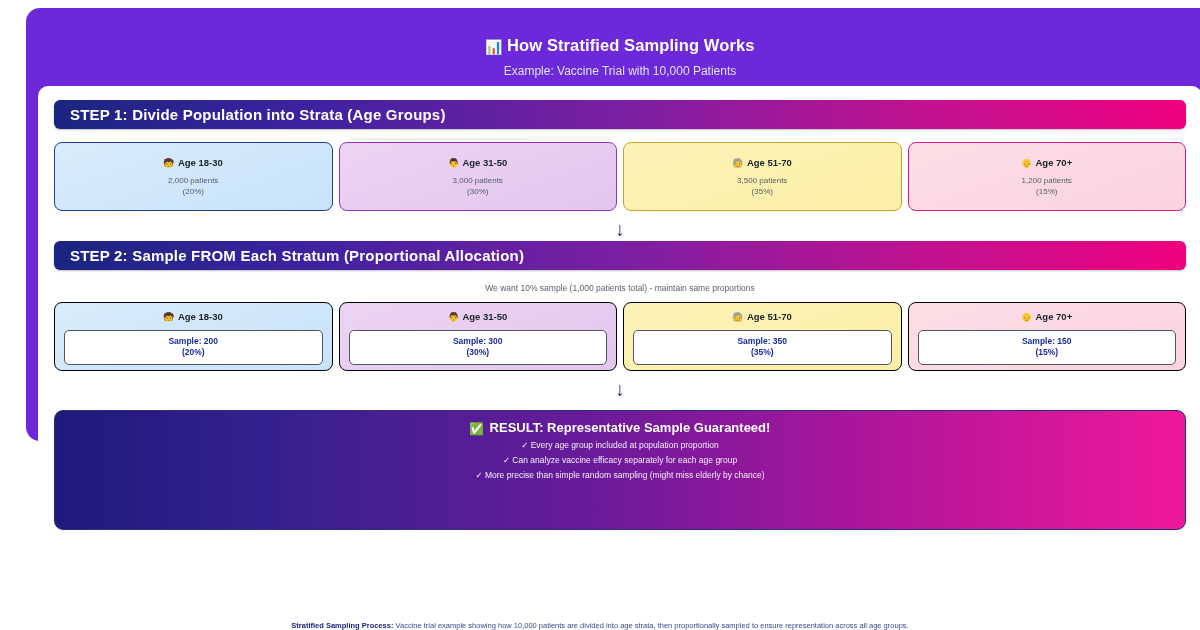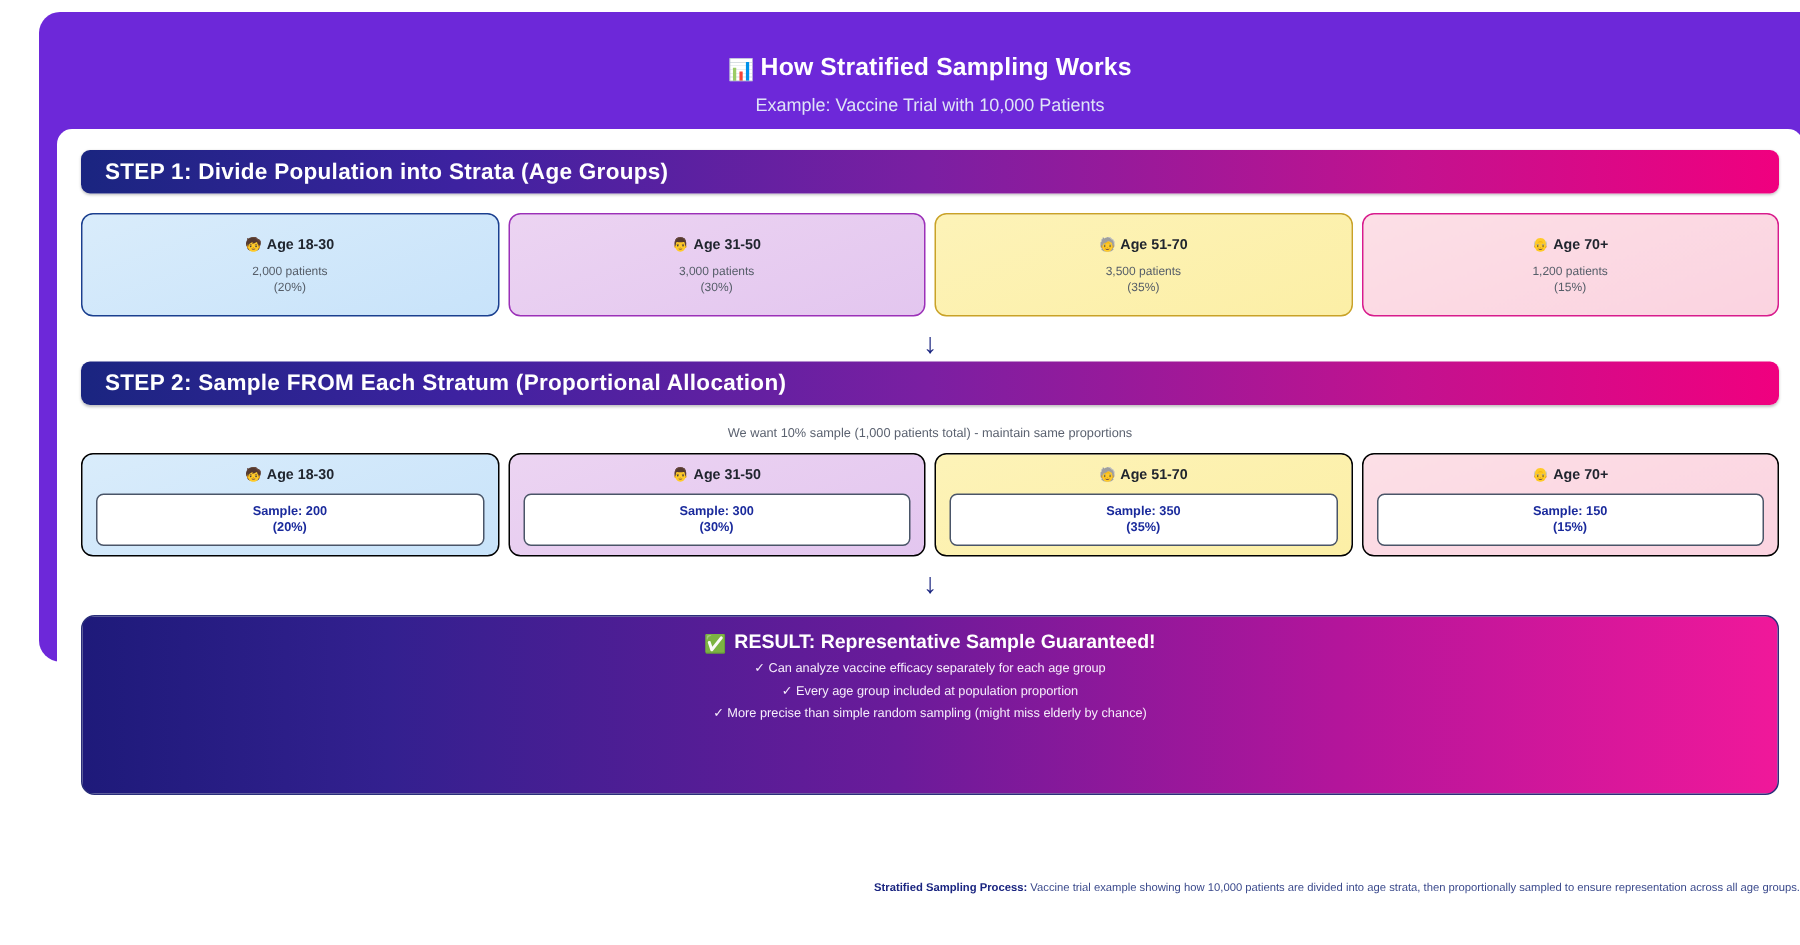--- a/index.html
+++ b/index.html
@@ -134,23 +134,23 @@
   }
   .result-title .emo { margin-right: 5px; font-size: 12px; vertical-align: -1px; }
   .result-sub {
     color: #f2e9fb; font-size: 8.5px; margin-top: 10px; line-height: 15px;
   }
   .result-line { color: #f7eefc; font-size: 8.5px; line-height: 15px; }
 
   
   .caption {
     position: absolute;
-    left: 0; top: 586px;
+    left: 0; top: 620px;
     width: 1200px;
-    text-align: right;
+    text-align: center;
     font-size: 7.5px;
     color: #3b4a8c;
     line-height: 11px;
   }
   .caption b { color: #1a2580; font-weight: bold; }
 </style>
 </head>
 <body>
 
 <div class="page">
@@ -251,22 +251,22 @@
       </div>
 
       <div class="arrow-row">
         <span class="arrow">↓</span>
       </div>
 
       <div class="result">
         <div class="result-title">
           <span class="emo">✅</span><span>RESULT: Representative Sample Guaranteed!</span>
         </div>
+        <div class="result-line">✓ Every age group included at population proportion</div>
         <div class="result-line">✓ Can analyze vaccine efficacy separately for each age group</div>
-        <div class="result-line">✓ Every age group included at population proportion</div>
         <div class="result-line">✓ More precise than simple random sampling (might miss elderly by chance)</div>
       </div>
 
     </div>
   </div>
 
   <div class="caption">
     <b>Stratified Sampling Process:</b><span> Vaccine trial example showing how 10,000 patients are divided into age strata, then proportionally sampled to ensure representation across all age groups.</span>
   </div>
 

